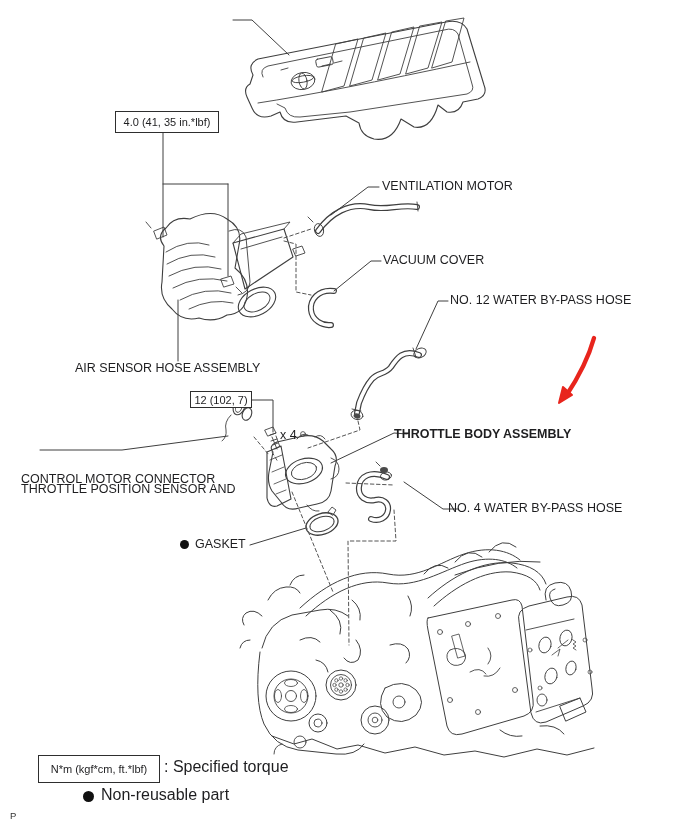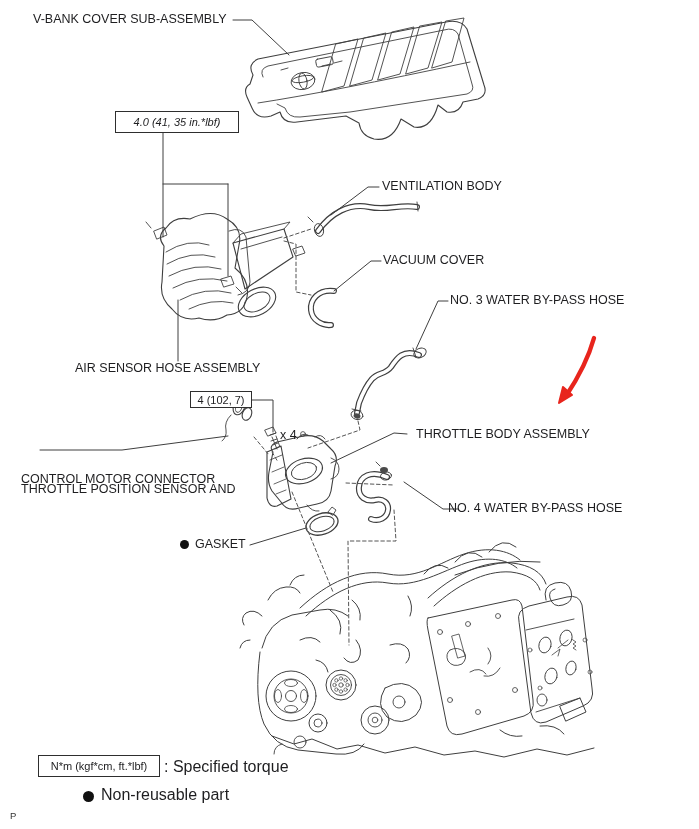--- a/index.html
+++ b/index.html
@@ -222,33 +222,32 @@
       <path d="M394,510 L396,541 L348,541 L349,645"></path>
     </g>
 
     <g>
       <path d="M594,338 C589,356 582,372 566,396" stroke="#e8251d" stroke-width="4.4" fill="none"></path>
       <path d="M559,403 L572,395 L563,387 Z" fill="#e8251d" stroke="#e8251d" stroke-width="2"></path>
     </g>
   </g>
 </svg>
 
-  <div class="lbl" style="left:33px;top:13px;">V-BANK COVER SUB-ASSEMBLY</div>
-  <div class="lbl" style="left:382px;top:180px;">VENTILATION BODY</div>
+  <div class="lbl" style="left:382px;top:180px;">VENTILATION MOTOR</div>
   <div class="lbl" style="left:383px;top:254px;">VACUUM COVER</div>
-  <div class="lbl" style="left:450px;top:294px;">NO. 3 WATER BY-PASS HOSE</div>
+  <div class="lbl" style="left:450px;top:294px;">NO. 12 WATER BY-PASS HOSE</div>
   <div class="lbl" style="left:75px;top:362px;">AIR SENSOR HOSE ASSEMBLY</div>
-  <div class="lbl" style="left:416px;top:428px;">THROTTLE BODY ASSEMBLY</div>
+  <div class="lbl" style="left:394px;top:428px;font-weight:bold;">THROTTLE BODY ASSEMBLY</div>
   <div class="lbl" style="left:21px;top:483px;">THROTTLE POSITION SENSOR AND</div>
   <div class="lbl" style="left:21px;top:473px;">CONTROL MOTOR CONNECTOR</div>
   <div class="lbl" style="left:280px;top:429px;">x 4</div>
   <div class="lbl" style="left:180px;top:538px;"><span class="bullet"></span><span>GASKET</span></div>
   <div class="lbl" style="left:448px;top:502px;">NO. 4 WATER BY-PASS HOSE</div>
 
-  <div class="torque-box" style="left:115px;top:111px;width:124px;height:22px;font-style:italic;">4.0 (41, 35 in.*lbf)</div>
-  <div class="torque-box" style="left:190px;top:391px;width:62px;height:17px;">4 (102, 7)</div>
-
-  <div class="torque-box" style="left:38px;top:755px;width:122px;height:22px;">N*m (kgf*cm, ft.*lbf)</div>
+  <div class="torque-box" style="left:115px;top:111px;width:104px;height:22px;">4.0 (41, 35 in.*lbf)</div>
+  <div class="torque-box" style="left:190px;top:391px;width:62px;height:17px;">12 (102, 7)</div>
+
+  <div class="torque-box" style="left:38px;top:755px;width:122px;height:28px;">N*m (kgf*cm, ft.*lbf)</div>
   <div class="legend-row" style="left:164px;top:758px;">: Specified torque</div>
   <div class="legend-row" style="left:37px;top:786px;padding-left:46px;"><span class="bullet lg"></span><span>Non-reusable part</span></div>
   <div class="pmark" style="left:10px;top:810px;">P</div>
 
 </div>
 
 </body></html>

